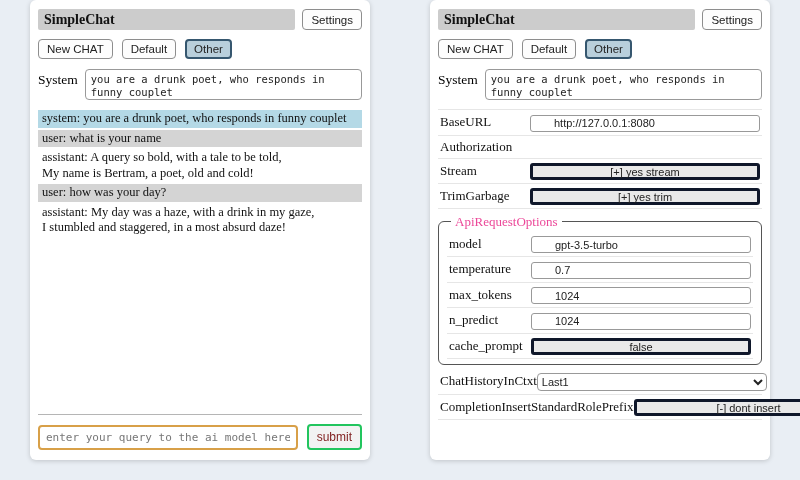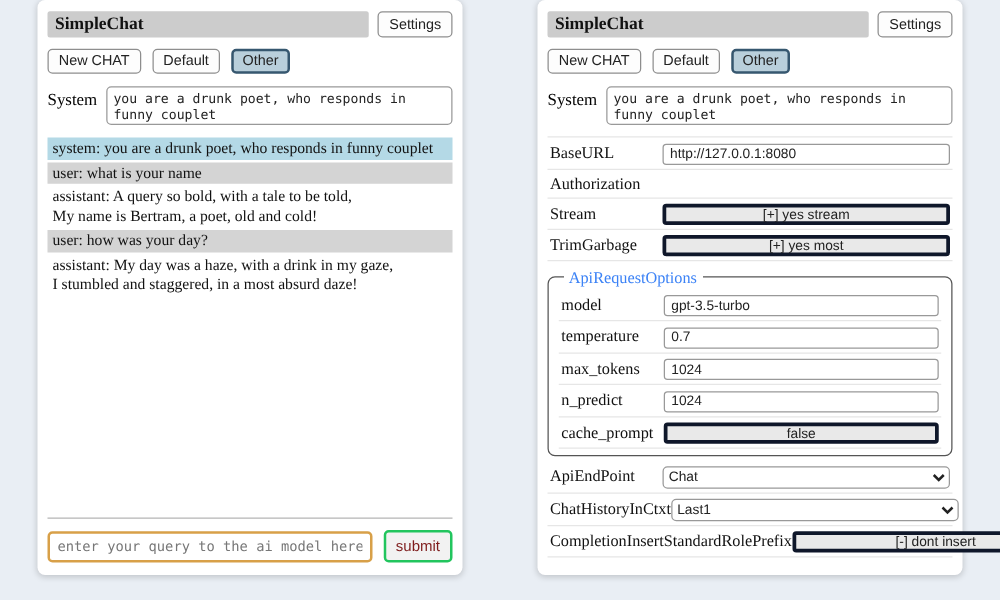--- a/index.html
+++ b/index.html
@@ -57,40 +57,40 @@
   .srow {
     display: flex; align-items: center; padding: 3px 2px;
     border-bottom: 1px solid #e6e6e6;
   }
   .srow:first-child { border-top: 1px solid #e6e6e6; }
   .srow .lbl { flex: 1; font-size: 13px; color: #111; }
   .srow .ctrl { width: 230px; flex-shrink: 0; }
   .txt-input {
     width: 100%; height: 17px;
     font-family: "Liberation Sans", sans-serif; font-size: 11px; color: #222;
-    border: 1px solid #999; border-radius: 3px; padding: 1px 5px; outline: none;
+    border: 1px solid #999; border-radius: 3px; padding: 1px 23px; outline: none;
   }
   .txt-input::placeholder { color: #9a9a9a; }
   .wide-btn {
     width: 100%; height: 17px;
     font-family: "Liberation Sans", sans-serif; font-size: 11px; color: #222;
     background: #e9e9e9; border: 3px solid #0f172a; border-radius: 3px;
     cursor: pointer; line-height: 13px;
   }
   .sel {
     width: 100%; height: 18px;
     font-family: "Liberation Sans", sans-serif; font-size: 11px; color: #222;
     background: #fff; border: 1px solid #999; border-radius: 4px; outline: none;
   }
   fieldset.aro {
     border: 1.5px solid #555; border-radius: 6px;
     margin: 5px 0 4px 0; padding: 2px 8px 5px 8px;
   }
   fieldset.aro legend {
-    font-size: 13px; padding: 0 4px; margin-left: 4px; color: #3b82f6;
+    font-size: 13px; padding: 0 4px; margin-left: 4px; color: #ec4899;
   }
   fieldset.aro .srow .ctrl { width: 220px; }
   fieldset.aro .srow:first-of-type { border-top: none; }
 
   
   .spacer { flex: 1; }
   .hrline { border-top: 1px solid #b5b5b5; margin-bottom: 9px; }
   .footer { display: flex; gap: 9px; align-items: center; }
   .query-input {
     flex: 1; height: 25px;
@@ -168,21 +168,21 @@
     </div>
     <div class="srow">
       <span class="lbl">Authorization</span>
     </div>
     <div class="srow">
       <span class="lbl">Stream</span>
       <span class="ctrl"><button class="wide-btn">[+] yes stream</button></span>
     </div>
     <div class="srow">
       <span class="lbl">TrimGarbage</span>
-      <span class="ctrl"><button class="wide-btn">[+] yes most</button></span>
+      <span class="ctrl"><button class="wide-btn">[+] yes trim</button></span>
     </div>
 
     <fieldset class="aro">
       <legend>ApiRequestOptions</legend>
       <div class="srow">
         <span class="lbl">model</span>
         <span class="ctrl"><input class="txt-input" type="text" value="gpt-3.5-turbo" style=""></span>
       </div>
       <div class="srow">
         <span class="lbl">temperature</span>
@@ -195,26 +195,20 @@
       <div class="srow">
         <span class="lbl">n_predict</span>
         <span class="ctrl"><input class="txt-input" type="text" value="1024" style=""></span>
       </div>
       <div class="srow">
         <span class="lbl">cache_prompt</span>
         <span class="ctrl"><button class="wide-btn">false</button></span>
       </div>
     </fieldset>
 
-    <div class="srow">
-      <span class="lbl">ApiEndPoint</span>
-      <span class="ctrl"><select class="sel">
-        <option>Chat</option>
-      </select></span>
-    </div>
     <div class="srow">
       <span class="lbl">ChatHistoryInCtxt</span>
       <span class="ctrl"><select class="sel">
         <option>Last1</option>
       </select></span>
     </div>
     <div class="srow">
       <span class="lbl">CompletionInsertStandardRolePrefix</span>
       <span class="ctrl"><button class="wide-btn">[-] dont insert</button></span>
     </div>

